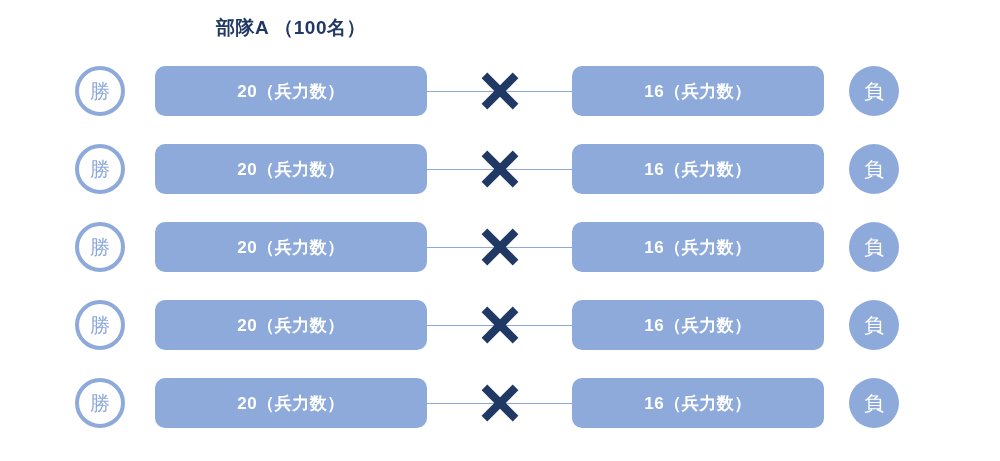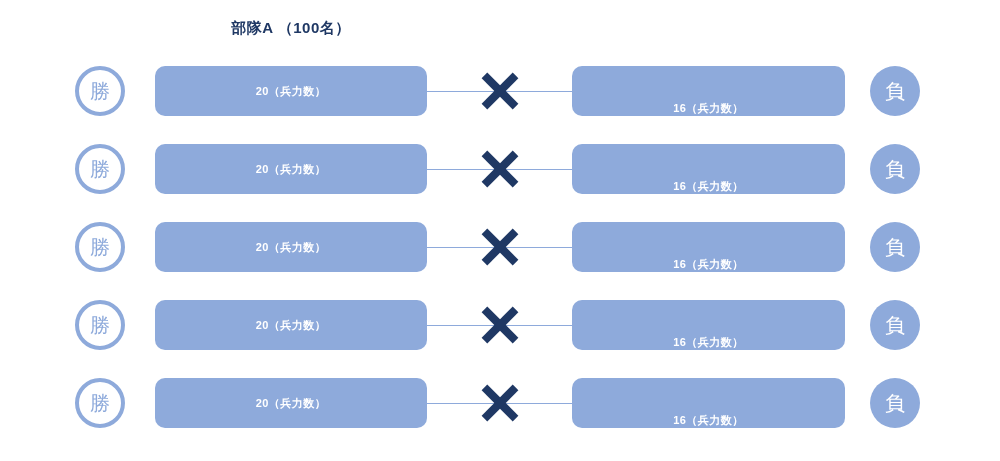--- a/index.html
+++ b/index.html
@@ -21,21 +21,21 @@
   
   .headers {
     display: flex;
     padding-left: 155px;
     margin-top: 16px;
     height: 24px;
     align-items: center;
   }
   .header {
     color: var(--accent-dark);
-    font-size: 15px;
+    font-size: 19px;
     font-weight: bold;
     text-align: center;
     letter-spacing: 0.5px;
     white-space: nowrap;
   }
   .header.a { width: 272px; }
   .header-gap { width: 145px; flex: none; }
   .header.b { width: 273px; }
 
   
@@ -66,30 +66,30 @@
   .circle.filled {
     background: var(--accent-light);
     color: var(--text-on-accent);
     margin-left: 25px;
   }
   .bar {
     height: 50px;
     border-radius: 10px;
     background: var(--accent-light);
     color: var(--text-on-accent);
-    font-size: 11px;
+    font-size: 17px;
     font-weight: bold;
     display: flex;
     align-items: center;
     justify-content: center;
     flex: none;
     letter-spacing: 0.5px;
   }
   .bar.a { width: 272px; }
-  .bar.b { width: 273px; align-items: flex-end; }
+  .bar.b { width: 252px; }
 
   .connector {
     width: 145px;
     flex: none;
     position: relative;
     height: 50px;
   }
   .connector .line {
     position: absolute;
     left: 0; right: 0;

